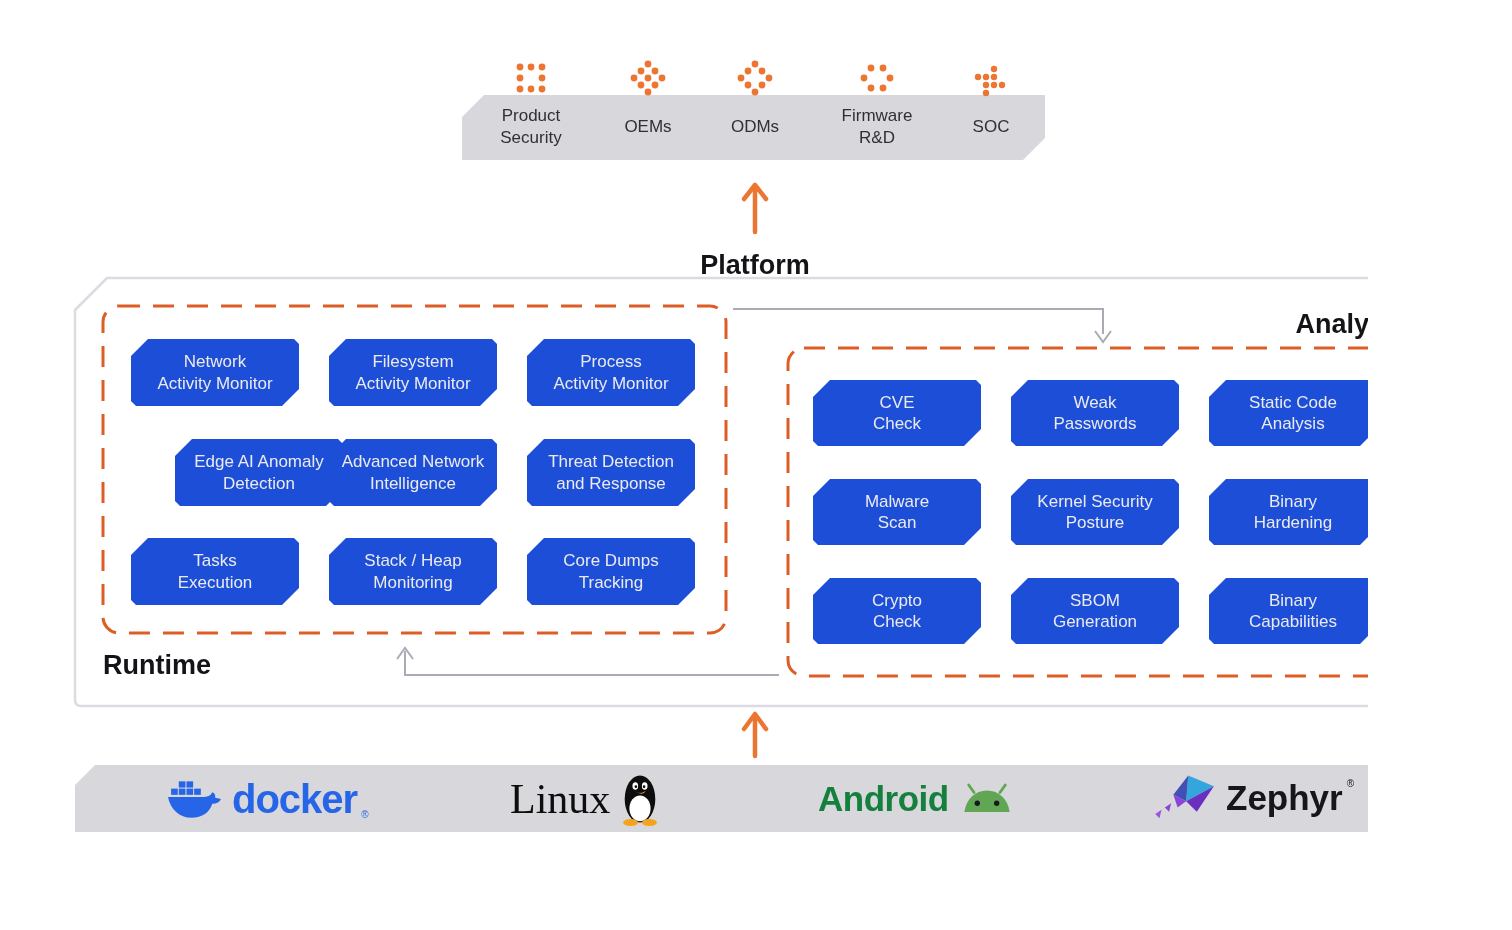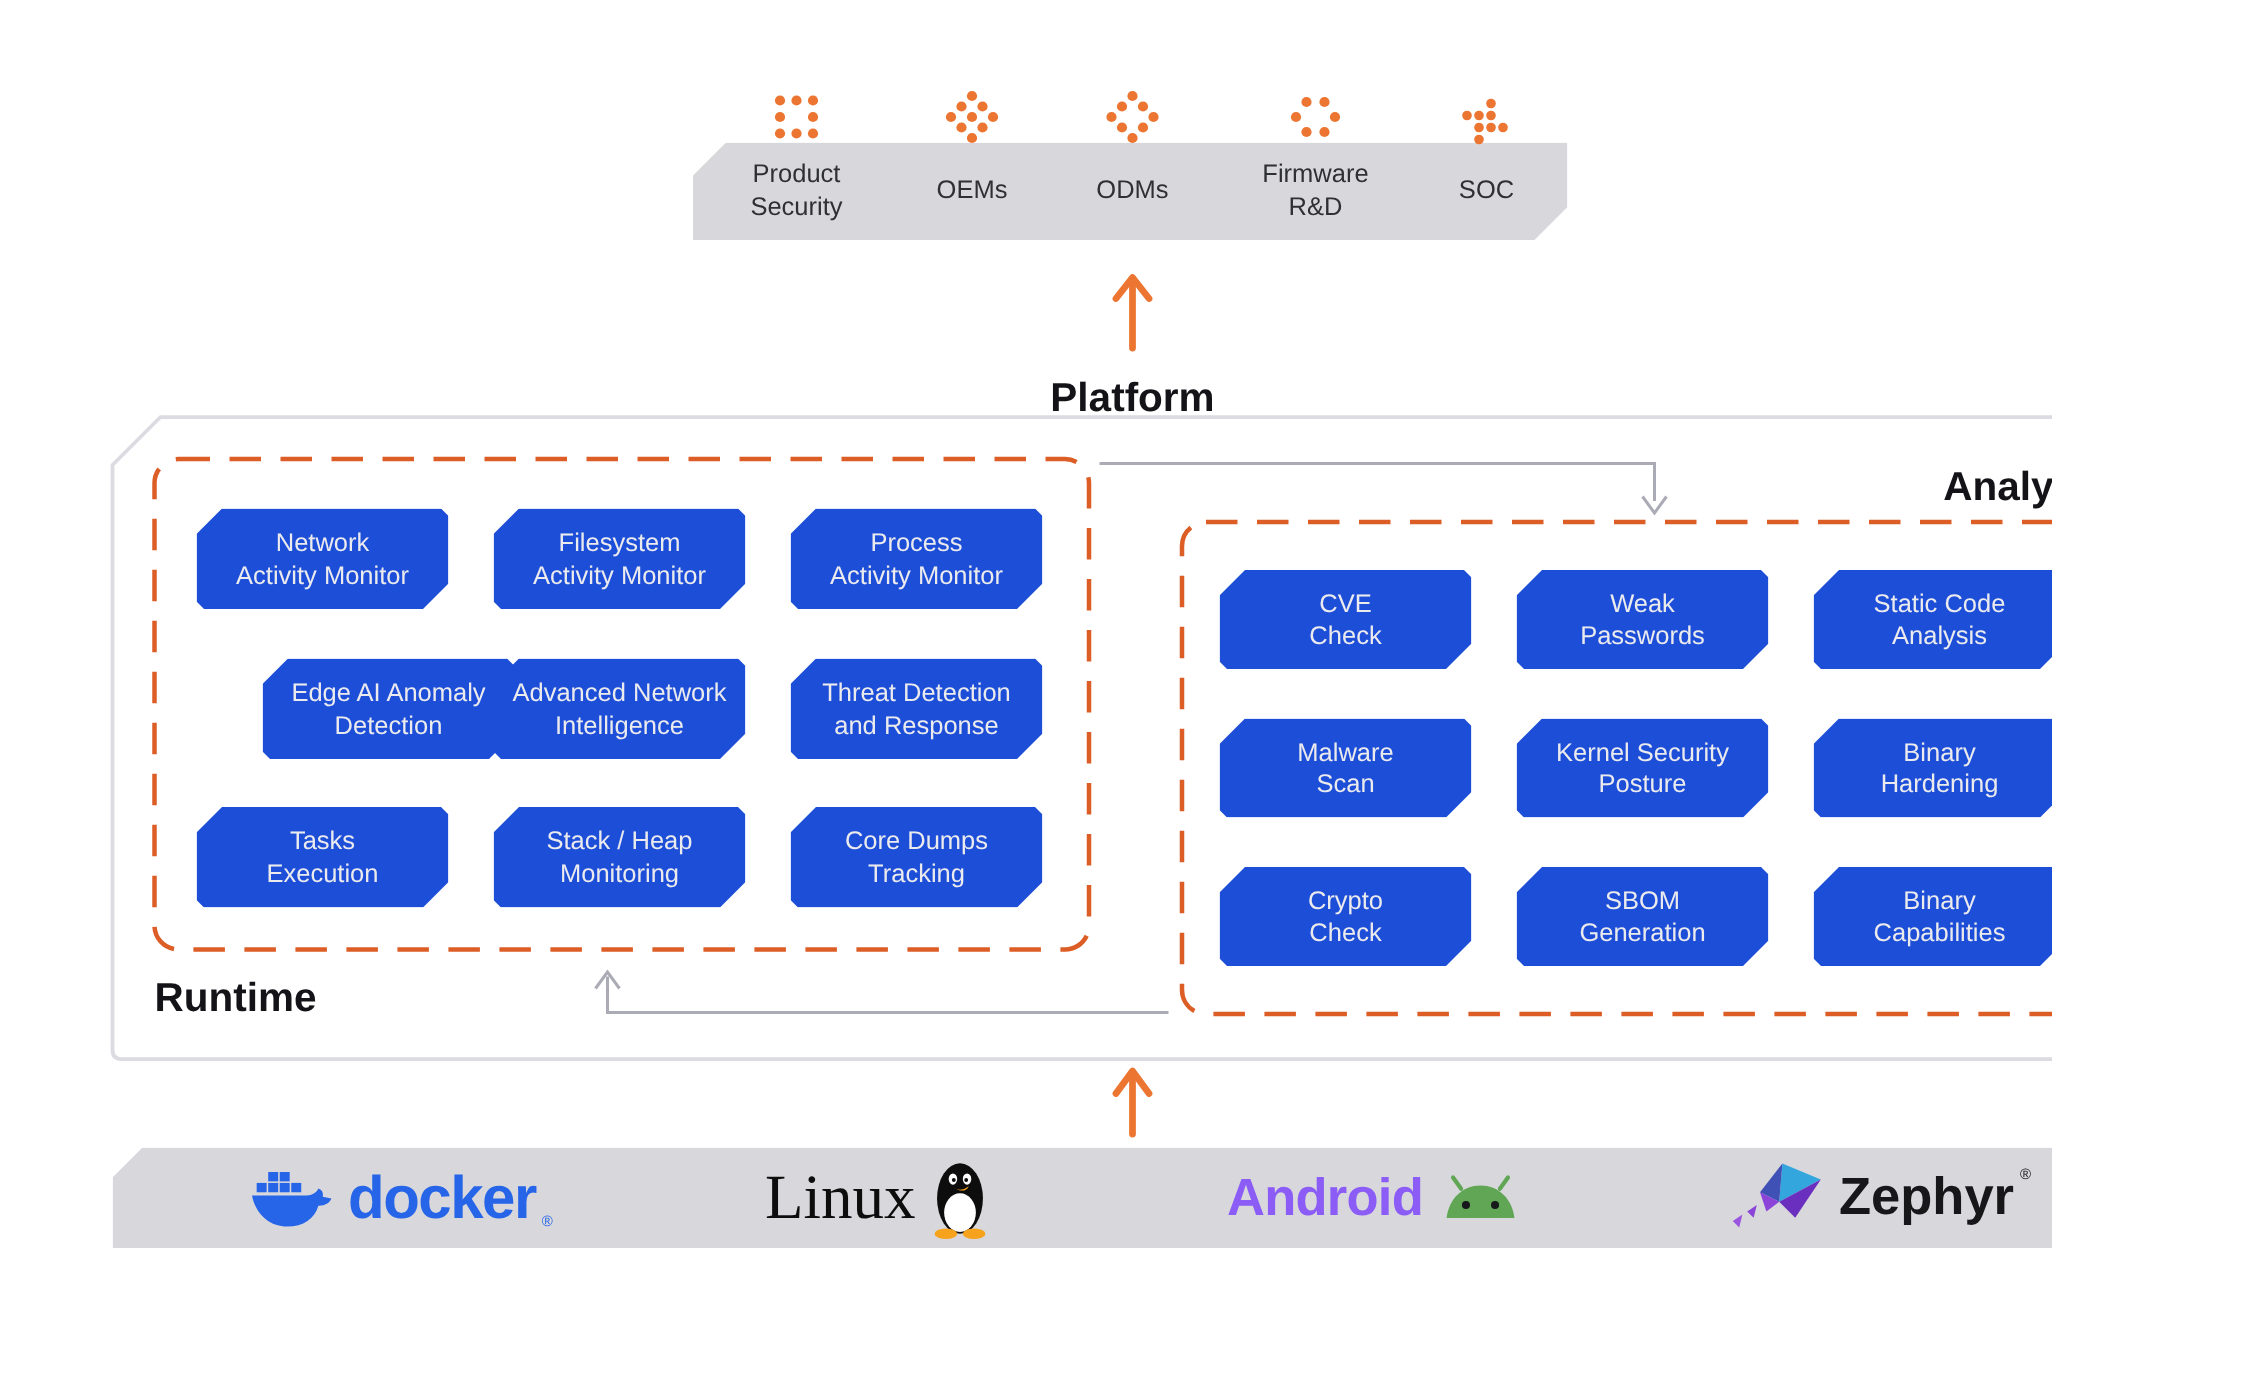--- a/index.html
+++ b/index.html
@@ -37,21 +37,21 @@
   
   .os-bar {
     position:absolute; left:75px; top:765px; width:1360px; height:67px;
     background:#d8d8dc; z-index:2;
     clip-path: polygon(20px 0, 100% 0, 100% calc(100% - 20px), calc(100% - 20px) 100%, 0 100%, 0 20px);
   }
   .logo-group { position:absolute; z-index:3; display:flex; align-items:center; gap:10px; }
   .docker-text { font-size:40px; font-weight:700; color:#2765e8; letter-spacing:-1px; }
   .docker-reg  { font-size:10px; color:#2765e8; align-self:flex-end; margin-left:-6px; margin-bottom:8px; }
   .linux-text  { font-family:"Liberation Serif", serif; font-size:42px; color:#0d0d0d; }
-  .android-text{ font-size:35px; font-weight:700; color:#8b5cf6; letter-spacing:-0.5px; }
+  .android-text{ font-size:35px; font-weight:700; color:#15803d; letter-spacing:-0.5px; }
   .zephyr-text { font-size:35px; font-weight:700; color:#17171a; }
   .zephyr-reg  { font-size:10px; color:#17171a; align-self:flex-start; margin-left:-6px; margin-top:8px; }
 </style>
 </head>
 <body>
 
 <div class="stage">
 
   <svg class="svg-layer" width="1512" height="930" viewBox="0 0 1512 930">
 

